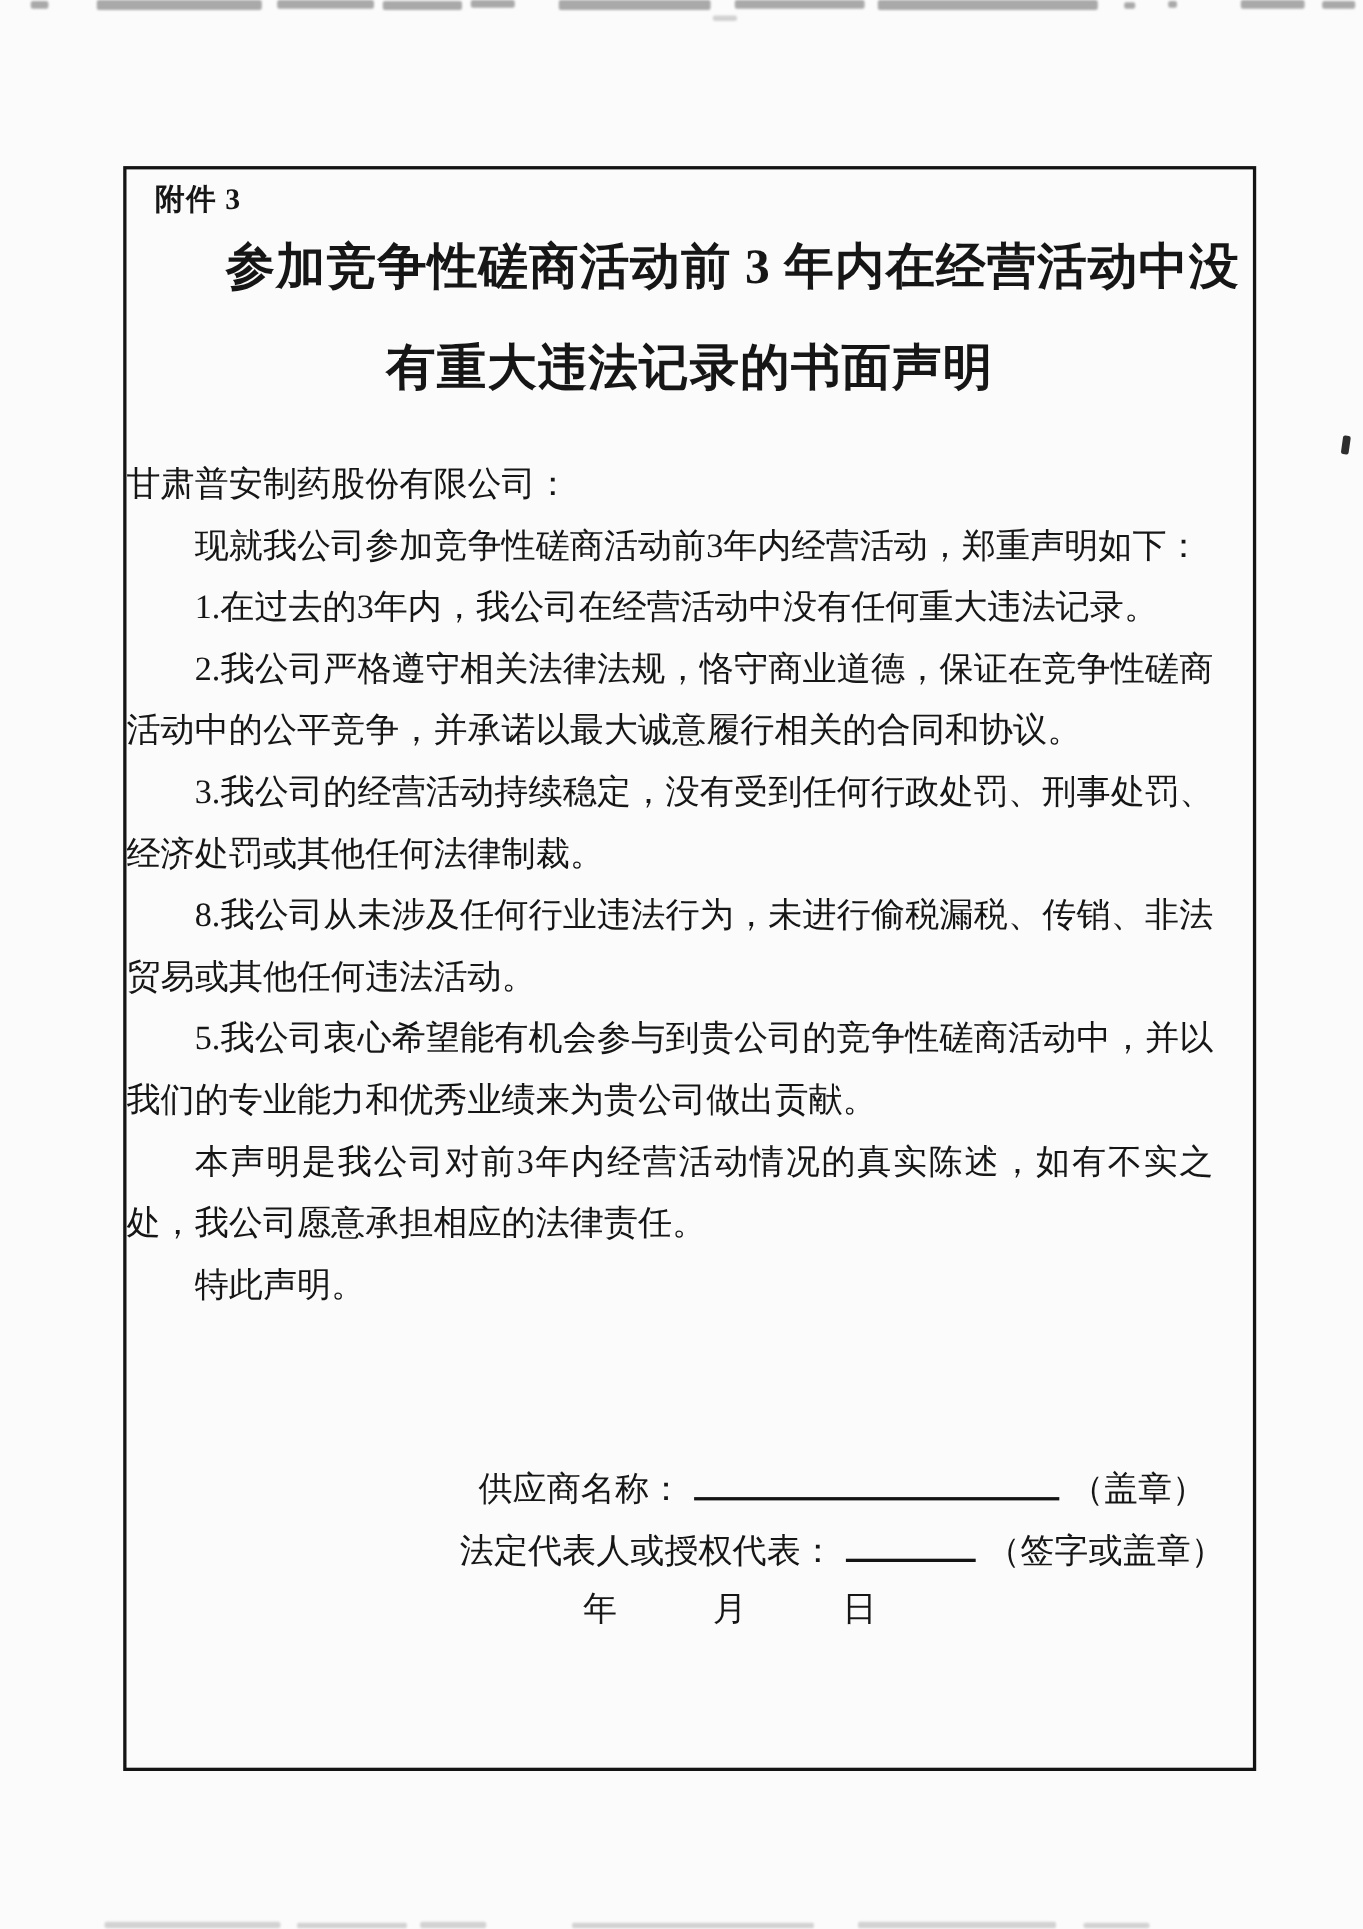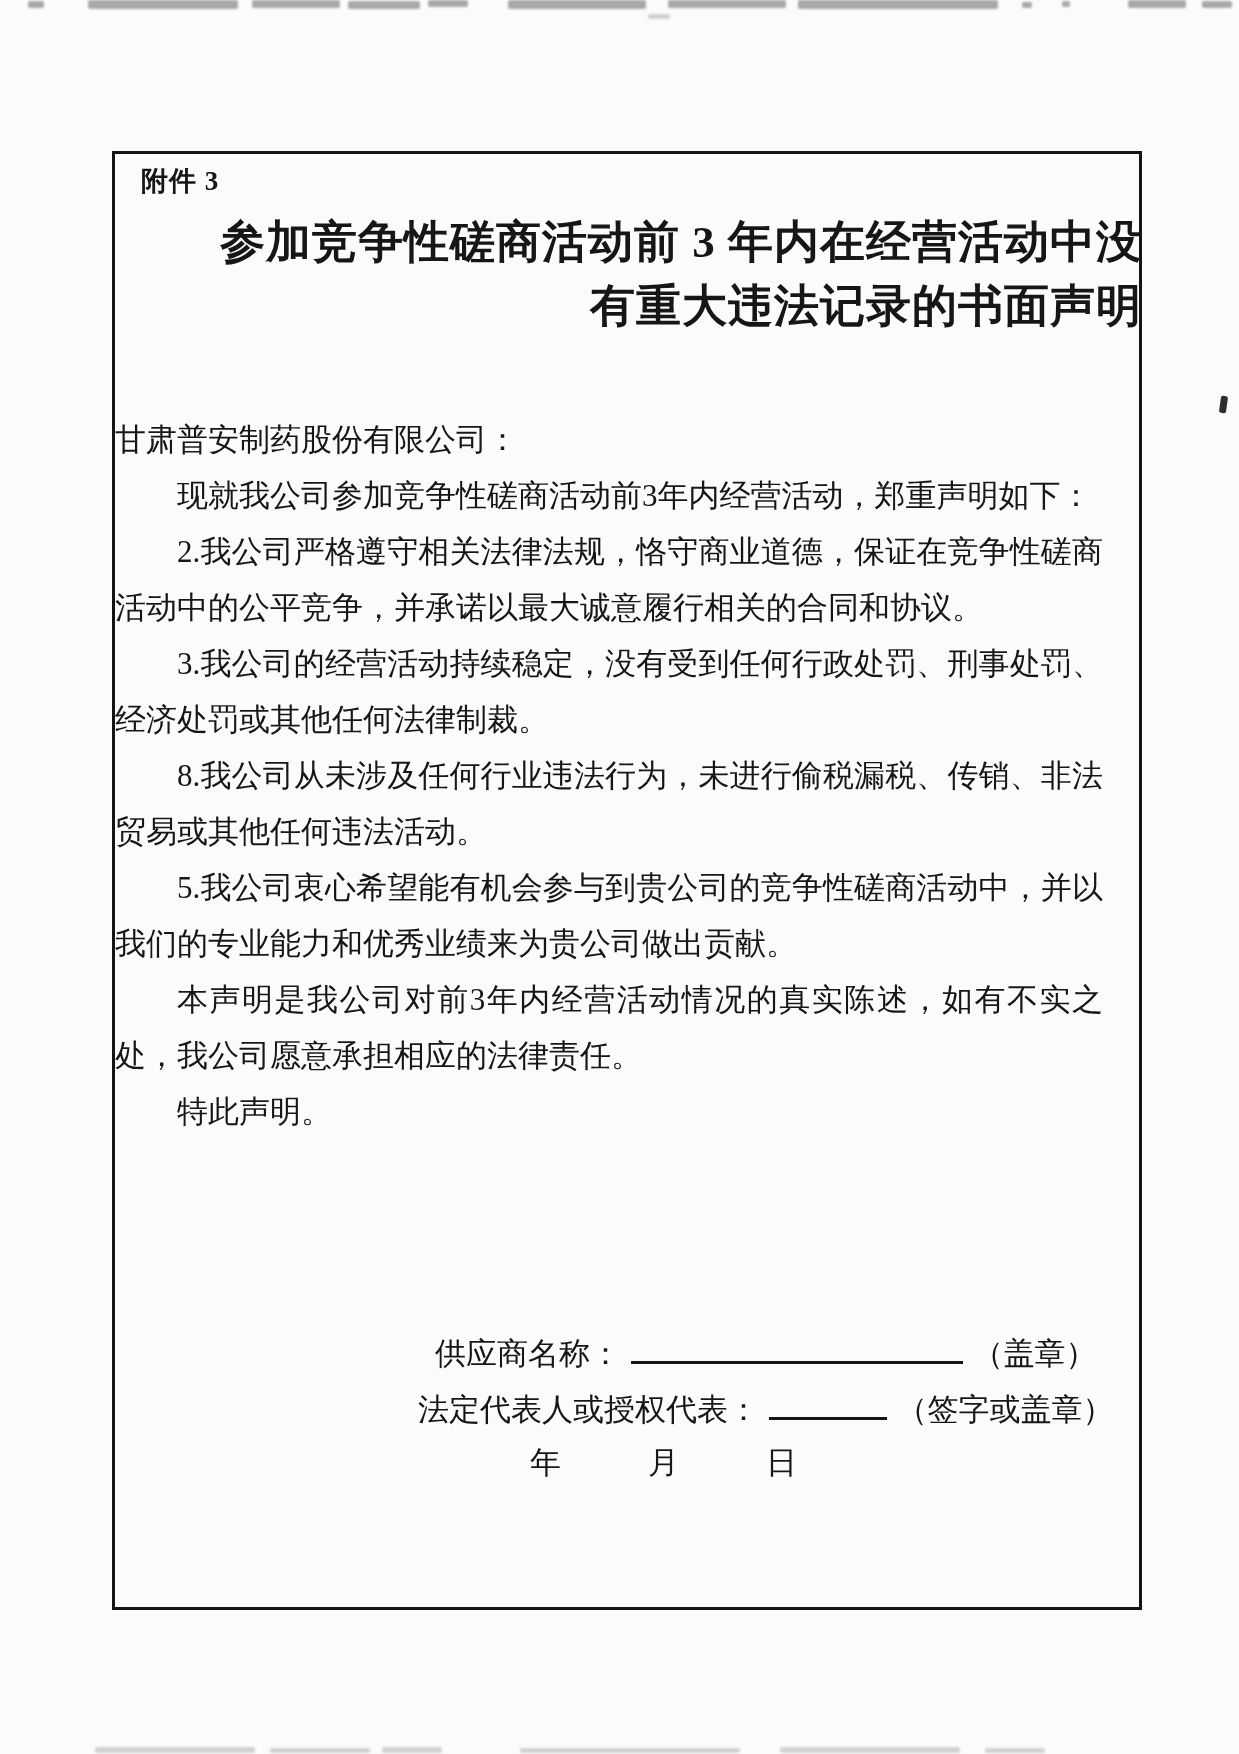--- a/index.html
+++ b/index.html
@@ -41,28 +41,28 @@
     left: 141px; top: 163px;
     font-size: 27px;
     font-weight: 700;
     letter-spacing: 1px;
   }
 
   .title-block {
     position: absolute;
     left: 112px; top: 210px;
     width: 1030px;
-    text-align: right;
+    text-align: center;
     font-size: 45px;
     font-weight: 700;
     line-height: 64px;
     letter-spacing: 1px;
   }
   .title-line-1 { padding-left: 78px; white-space: nowrap; }
-  .title-line-2 { padding-left: 0; }
+  .title-line-2 { padding-left: 0; margin-top: 28px; }
 
   .body-text {
     position: absolute;
     left: 115px; top: 412px;
     width: 988px;
     font-size: 31px;
     line-height: 56px;
     text-align: justify;
   }
   .salutation { text-indent: 0; }
@@ -116,20 +116,21 @@
 <div class="attachment">附件 3</div>
 
 <div class="title-block">
   <div class="title-line-1">参加竞争性磋商活动前 3 年内在经营活动中没</div>
   <div class="title-line-2">有重大违法记录的书面声明</div>
 </div>
 
 <div class="body-text">
   <p class="salutation">甘肃普安制药股份有限公司：</p>
   <p class="para">现就我公司参加竞争性磋商活动前3年内经营活动，郑重声明如下：</p>
+    <p class="para">1.在过去的3年内，我公司在经营活动中没有任何重大违法记录。</p>
     <p class="para">2.我公司严格遵守相关法律法规，恪守商业道德，保证在竞争性磋商活动中的公平竞争，并承诺以最大诚意履行相关的合同和协议。</p>
     <p class="para">3.我公司的经营活动持续稳定，没有受到任何行政处罚、刑事处罚、经济处罚或其他任何法律制裁。</p>
     <p class="para">8.我公司从未涉及任何行业违法行为，未进行偷税漏税、传销、非法贸易或其他任何违法活动。</p>
     <p class="para">5.我公司衷心希望能有机会参与到贵公司的竞争性磋商活动中，并以我们的专业能力和优秀业绩来为贵公司做出贡献。</p>
     <p class="para">本声明是我公司对前3年内经营活动情况的真实陈述，如有不实之处，我公司愿意承担相应的法律责任。</p>
     <p class="para">特此声明。</p>
 </div>
 
 <div class="sig-line sig-supplier">
   <span>供应商名称：</span>

